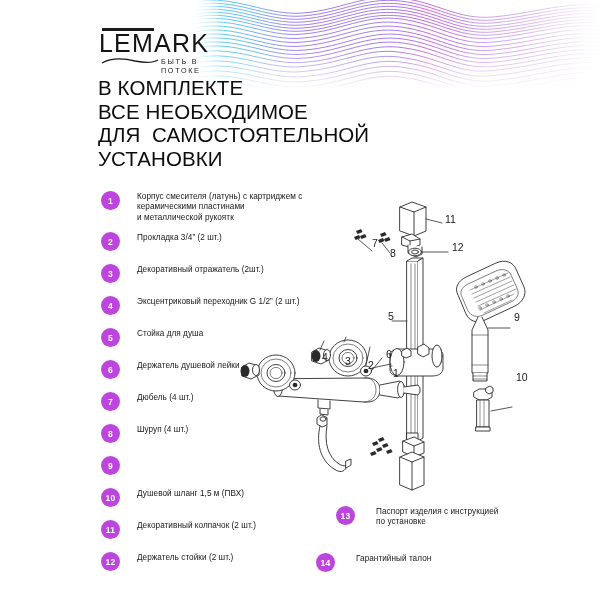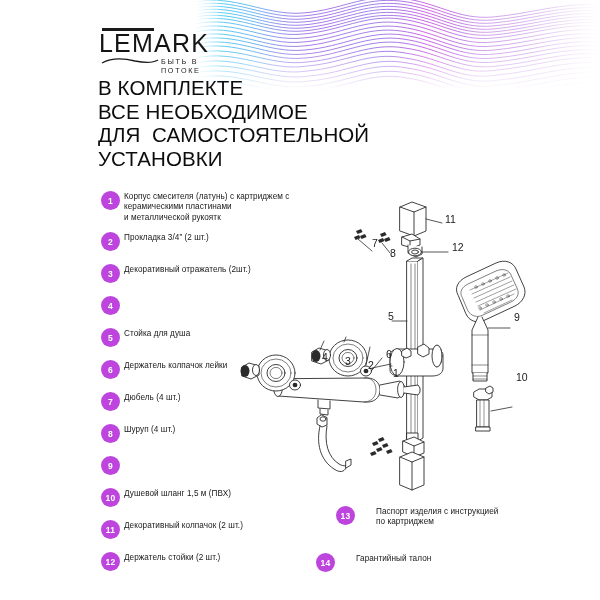--- a/index.html
+++ b/index.html
@@ -107,21 +107,21 @@
     font-size: 8.5px;
     font-weight: 700;
     display: flex;
     align-items: center;
     justify-content: center;
     flex: 0 0 19px;
     margin-top: 1px;
     letter-spacing: 0.2px;
   }
   .part-text {
-    margin-left: 4px;
+    margin-left: 17px;
     font-size: 8.2px;
     line-height: 10.4px;
     color: #18181a;
     letter-spacing: 0.05px;
     white-space: pre-line;
     padding-top: 2px;
   }
   #list-right .part-text { margin-left: 21px; }
 
   
@@ -217,28 +217,29 @@
     <div class="part-row" style="top: 41px;">
       <div class="badge">2</div>
       <div class="part-text">Прокладка 3/4” (2 шт.)</div>
     </div>
     <div class="part-row" style="top: 73px;">
       <div class="badge">3</div>
       <div class="part-text">Декоративный отражатель (2шт.)</div>
     </div>
     <div class="part-row" style="top: 105px;">
       <div class="badge">4</div>
+      <div class="part-text">Эксцентриковый переходник G 1/2” (2 шт.)</div>
     </div>
     <div class="part-row" style="top: 137px;">
       <div class="badge">5</div>
       <div class="part-text">Стойка для душа</div>
     </div>
     <div class="part-row" style="top: 169px;">
       <div class="badge">6</div>
-      <div class="part-text">Держатель колпачок лейки</div>
+      <div class="part-text">Держатель душевой лейки</div>
     </div>
     <div class="part-row" style="top: 201px;">
       <div class="badge">7</div>
       <div class="part-text">Дюбель (4 шт.)</div>
     </div>
     <div class="part-row" style="top: 233px;">
       <div class="badge">8</div>
       <div class="part-text">Шуруп (4 шт.)</div>
     </div>
     <div class="part-row" style="top: 265px;">
@@ -254,21 +255,21 @@
     </div>
     <div class="part-row" style="top: 361px;">
       <div class="badge">12</div>
       <div class="part-text">Держатель стойки (2 шт.)</div>
     </div>
   </div>
 <div id="list-right" class="parts-list">
     <div class="part-row" style="top: 0px; margin-left: 20px;">
       <div class="badge">13</div>
       <div class="part-text">Паспорт изделия с инструкцией
-по картриджем</div>
+по установке</div>
     </div>
     <div class="part-row" style="top: 47px;">
       <div class="badge">14</div>
       <div class="part-text">Гарантийный талон</div>
     </div>
   </div>
 
 <svg id="diagram" viewBox="0 0 330 310">
   <g fill="none" stroke="#2b2b2b" stroke-width="0.9" stroke-linejoin="round" stroke-linecap="round">
 

